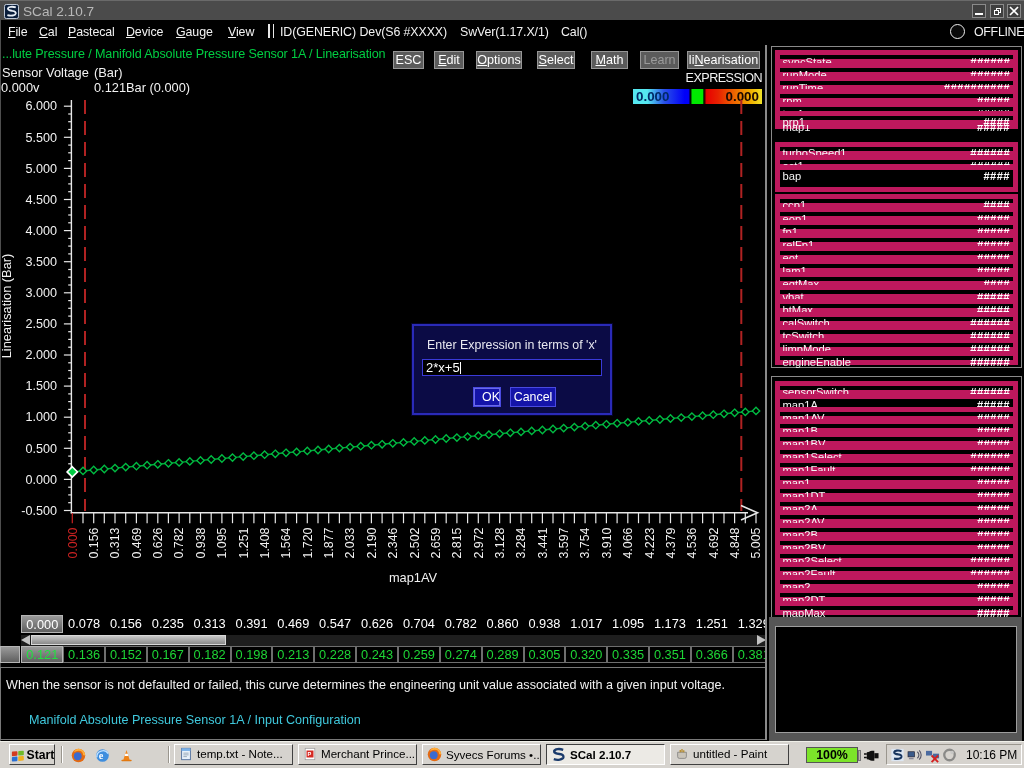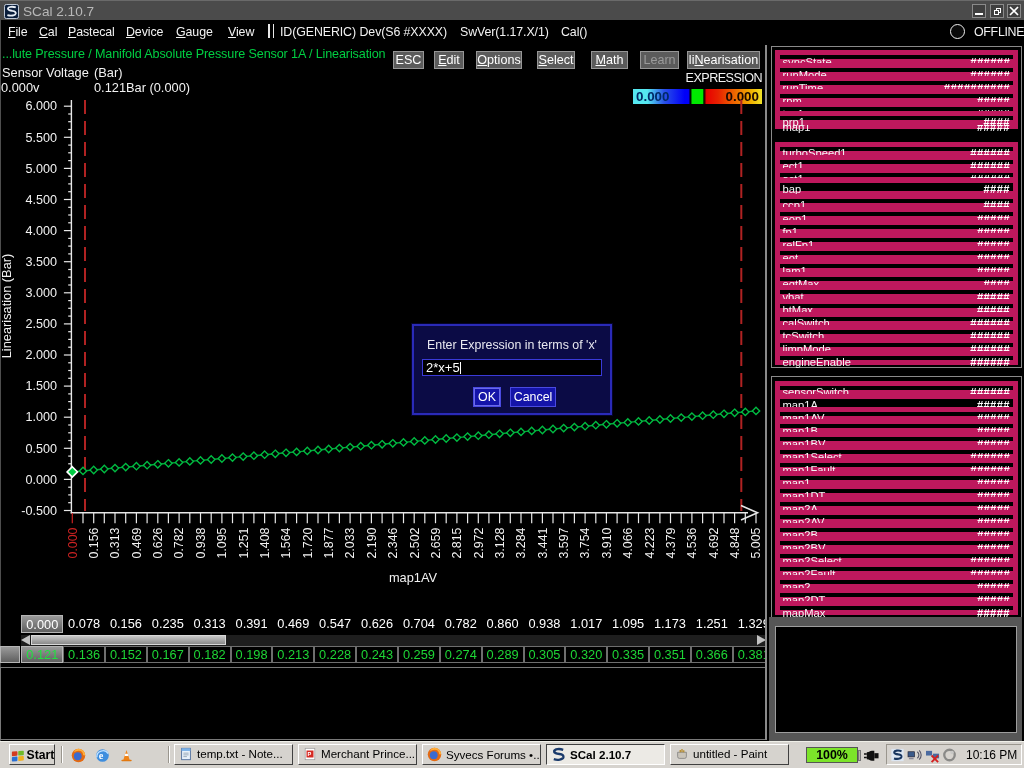--- a/index.html
+++ b/index.html
@@ -350,20 +350,22 @@
     <div class="c2" style="left:481.7px">0.289</div>
     <div class="c2" style="left:523.5px">0.305</div>
     <div class="c2" style="left:565.4px">0.320</div>
     <div class="c2" style="left:607.2px">0.335</div>
     <div class="c2" style="left:649.0px">0.351</div>
     <div class="c2" style="left:690.9px">0.366</div>
     <div class="c2" style="left:732.8px">0.381</div>
   </div>
 
 <div style="position:absolute;left:0;top:667px;width:766.5px;height:73px;background:#000;border:1px solid #787878">
+<div style="position:absolute;left:5px;top:10px;font-size:12.6px;color:#f2f2f2">When the sensor is not defaulted or failed, this curve determines the engineering unit value associated with a given input voltage.</div>
+<div style="position:absolute;left:28px;top:45px;font-size:12.6px;color:#3fc8dc">Manifold Absolute Pressure Sensor 1A / Input Configuration</div>
 </div>
 
 <div style="position:absolute;left:765px;top:45px;width:1.6px;height:695px;background:#8a8a8a"></div>
 
 <div class="grp" style="top:45.5px;height:322px">
     <div class="prow" style="top:3.5px;height:14.1px">
       <span class="pl">syncState</span>
       <span class="pv">######</span>
     </div>
     <div class="prow" style="top:16.6px;height:14.1px">
@@ -395,21 +397,21 @@
       <span class="pv">######</span>
     </div>
     <div class="prow" style="top:108.1px;height:14.1px">
       <span class="pl">ect1</span>
       <span class="pv">######</span>
     </div>
     <div class="prow" style="top:121.2px;height:14.1px">
       <span class="pl">act1</span>
       <span class="pv">######</span>
     </div>
-    <div class="prow" style="top:131px;height:18px">
+    <div class="prow" style="top:118px;height:27px">
       <span class="pl">bap</span>
       <span class="pv">####</span>
     </div>
     <div class="prow" style="top:147.4px;height:14.1px">
       <span class="pl">ccp1</span>
       <span class="pv">####</span>
     </div>
     <div class="prow" style="top:160.5px;height:14.1px">
       <span class="pl">eop1</span>
       <span class="pv">#####</span>
@@ -533,21 +535,21 @@
       <span class="pv">#####</span>
     </div>
   </div>
 <div style="position:absolute;left:768.5px;top:617px;width:253.5px;height:123.5px;background:#565656">
     <div style="position:absolute;left:6px;top:9px;right:5px;bottom:8px;background:#000;border:1px solid #9e9e9e"></div>
   </div>
 
 <div style="position:absolute;left:412px;top:323.5px;width:200px;height:91px;background:#0b0b45;border:2px solid #2a2ab8;box-shadow:0 0 0 1px #05052a">
     <div style="position:absolute;left:0;top:12px;width:100%;text-align:center;font-size:12.4px;color:#e8e8f0">Enter Expression in terms of 'x'</div>
     <div style="position:absolute;left:8px;top:33px;width:180px;height:17px;background:#000;border:1px solid #3a3ad8;font-size:13px;color:#fff;line-height:16px;padding-left:3px">2*x+5<span style="display:inline-block;width:1.6px;height:12px;background:#fff;vertical-align:-2px"></span></div>
-    <div style="position:absolute;left:59px;top:61px;width:28px;height:20px;background:#1414a8;border:1px solid #4a4ae0;box-shadow:0 0 0 1px #6a6ae8 inset;color:#fff;font-size:12.4px;text-align:center;line-height:18px">OK</div>
+    <div style="position:absolute;left:59px;top:61px;width:28px;height:20px;background:#1414a8;border:1px solid #4a4ae0;box-shadow:0 0 0 1px #6a6ae8 inset;color:#fff;font-size:12.4px;text-align:right;line-height:18px">OK</div>
     <div style="position:absolute;left:96px;top:61px;width:46px;height:20px;background:#1414a8;border:1px solid #4a4ae0;color:#fff;font-size:12.4px;text-align:center;line-height:18px">Cancel</div>
   </div>
 
 <div style="position:absolute;left:0;top:741px;width:1024px;height:27px;background:#d6d3ce;border-top:1px solid #efefe8"></div>
 <div style="position:absolute;left:8.5px;top:744px;width:46.5px;height:21px;background:#d6d3ce;border-top:1px solid #fff;border-left:1px solid #fff;border-bottom:1px solid #404040;border-right:1px solid #404040;font-size:12.2px;font-weight:bold;color:#000;padding:2.5px 0 0 1px;white-space:nowrap"><span style="display:inline-block;vertical-align:-3px;width:16px"><svg width="14" height="13" viewBox="0 0 18 17">
         <g transform="skewY(-5) translate(0,2)">
           <rect x="1" y="1.5" width="7.3" height="6" rx="1" fill="#d43b1f"></rect>
           <rect x="9.3" y="1.5" width="7.3" height="6" rx="1" fill="#71ba29"></rect>
           <rect x="1" y="8.5" width="7.3" height="6" rx="1" fill="#2a6fd4"></rect>
           <rect x="9.3" y="8.5" width="7.3" height="6" rx="1" fill="#f2b11e"></rect>

